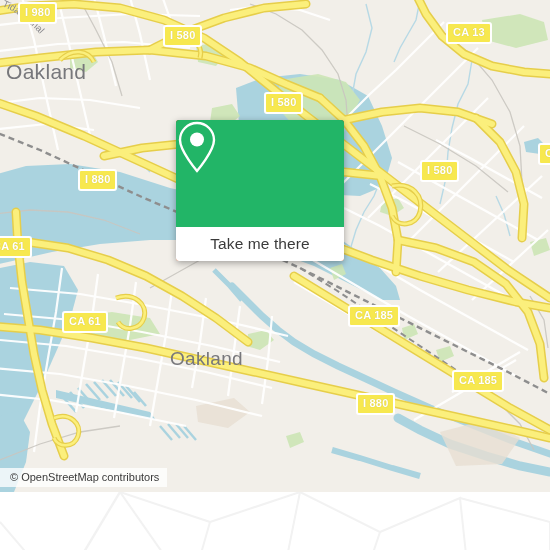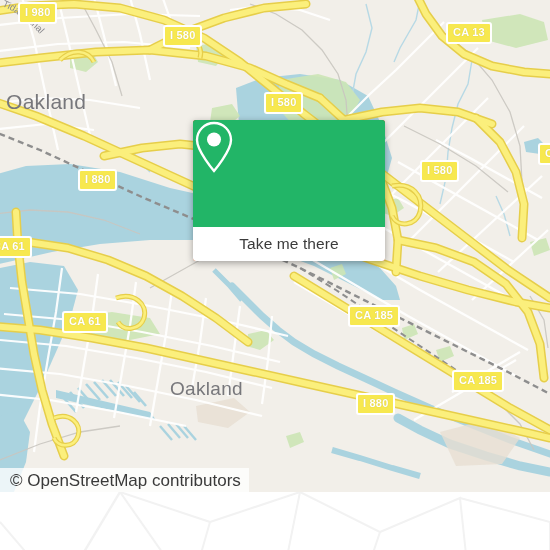--- a/index.html
+++ b/index.html
@@ -33,38 +33,37 @@
     text-shadow:0 0 1px rgba(120,110,30,.35);
     box-sizing:border-box;
   }
 
   
   .place{
     position:absolute;
     color:#77777b;
     white-space:nowrap;
     font-weight:normal;
-    margin-top:30px;
   }
   .place.big{font-size:21px;letter-spacing:.3px;}
   .place.mid{font-size:19px;letter-spacing:.3px;}
 
   
   #canal-label{
     position:absolute;left:248px;top:306px;
     width:70px;height:40px;
   }
   #canal-label text{
     fill:#8a8a8e;font-size:9.5px;
     font-family:"Liberation Sans", sans-serif;
   }
 
   
   #card{
-    position:absolute;left:193px;top:120px;width:192px;height:141px;
+    position:absolute;left:176px;top:120px;width:168px;height:141px;
     border-radius:3px;overflow:hidden;
     box-shadow:0 2px 7px rgba(0,0,0,.34);
     background:#c2410c;
   }
   #card-top{
     height:107px;width:100%;
     background:#22B567;
     display:flex;align-items:center;justify-content:center;
   }
   #card-bottom{
@@ -74,21 +73,21 @@
   }
   #card-bottom span{
     color:#3b3b3b;font-size:15.5px;letter-spacing:.1px;
   }
 
   
   #attrib{
     position:absolute;left:0;top:468px;
     background:rgba(255,255,255,.78);
     padding:3px 8px 4px 10px;
-    font-size:17px;color:#3a3a3a;
+    font-size:11px;color:#3a3a3a;
     white-space:nowrap;
   }
 
   
   #footer{
     position:absolute;left:0;top:492px;width:550px;height:58px;
     background:#ffffff;overflow:hidden;
   }
   #footer-watermark{position:absolute;left:0;top:-40px;opacity:1;}
 </style>

